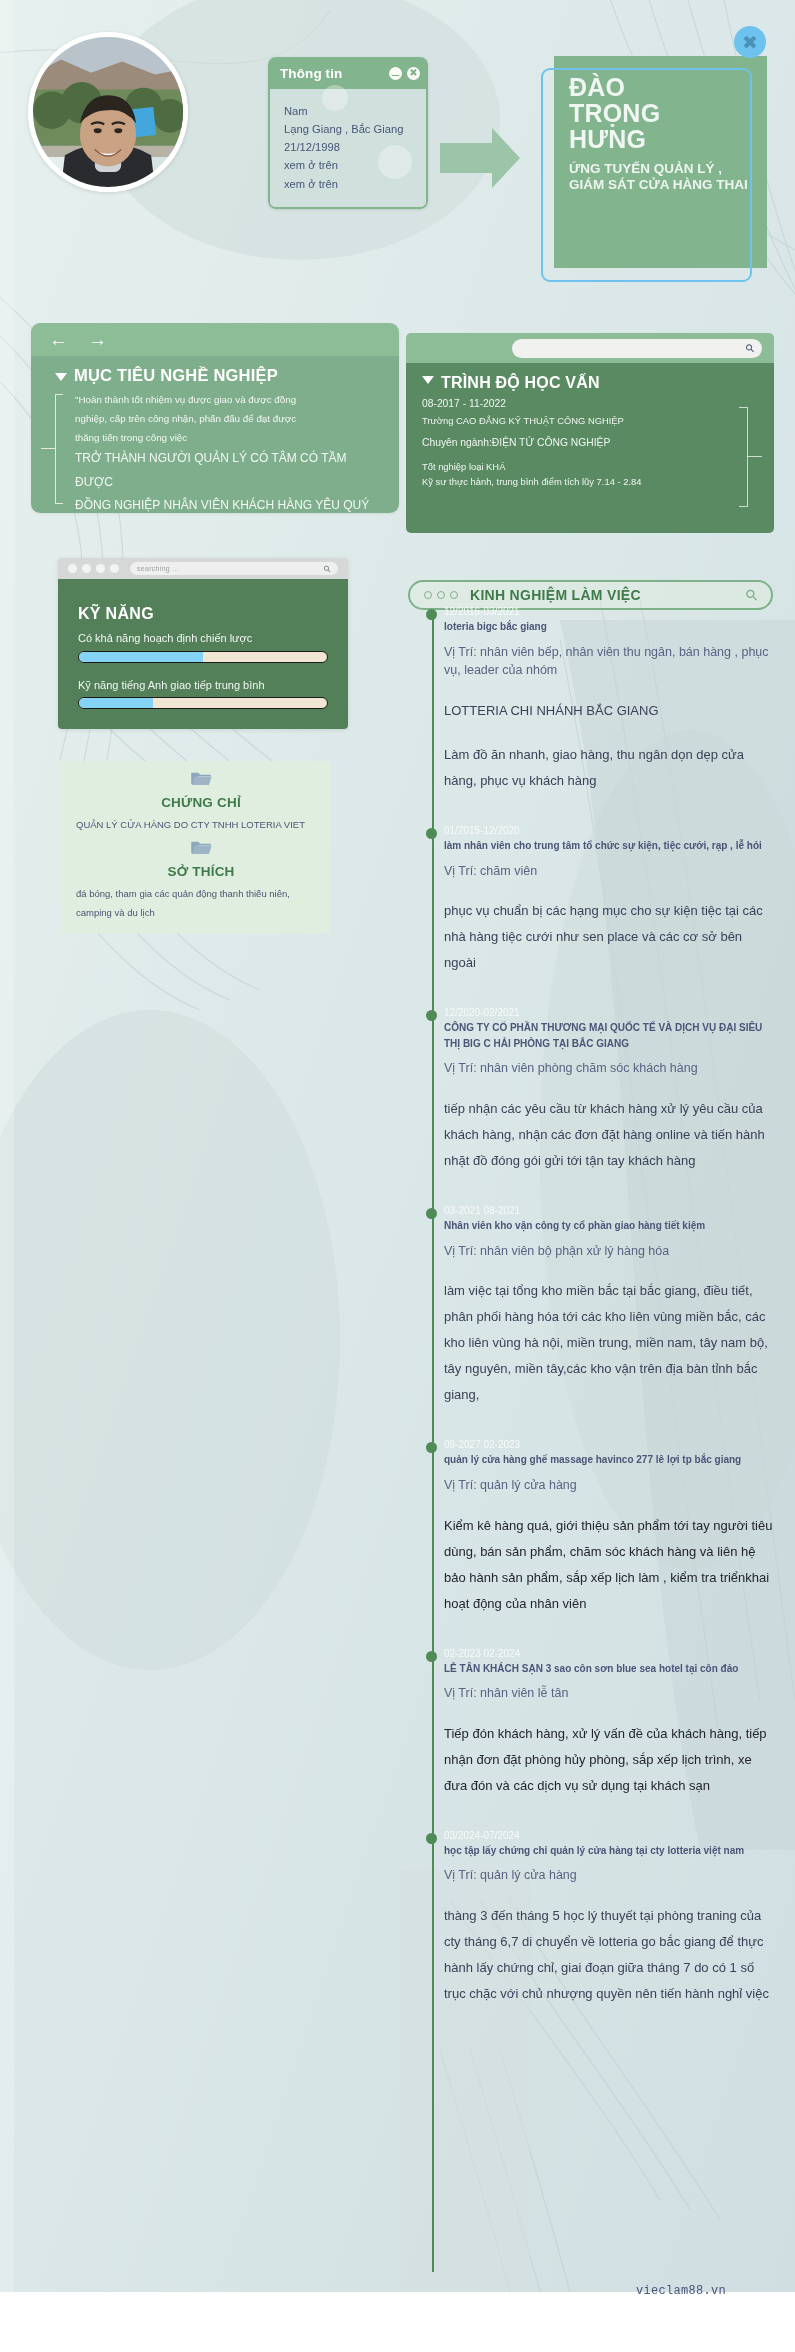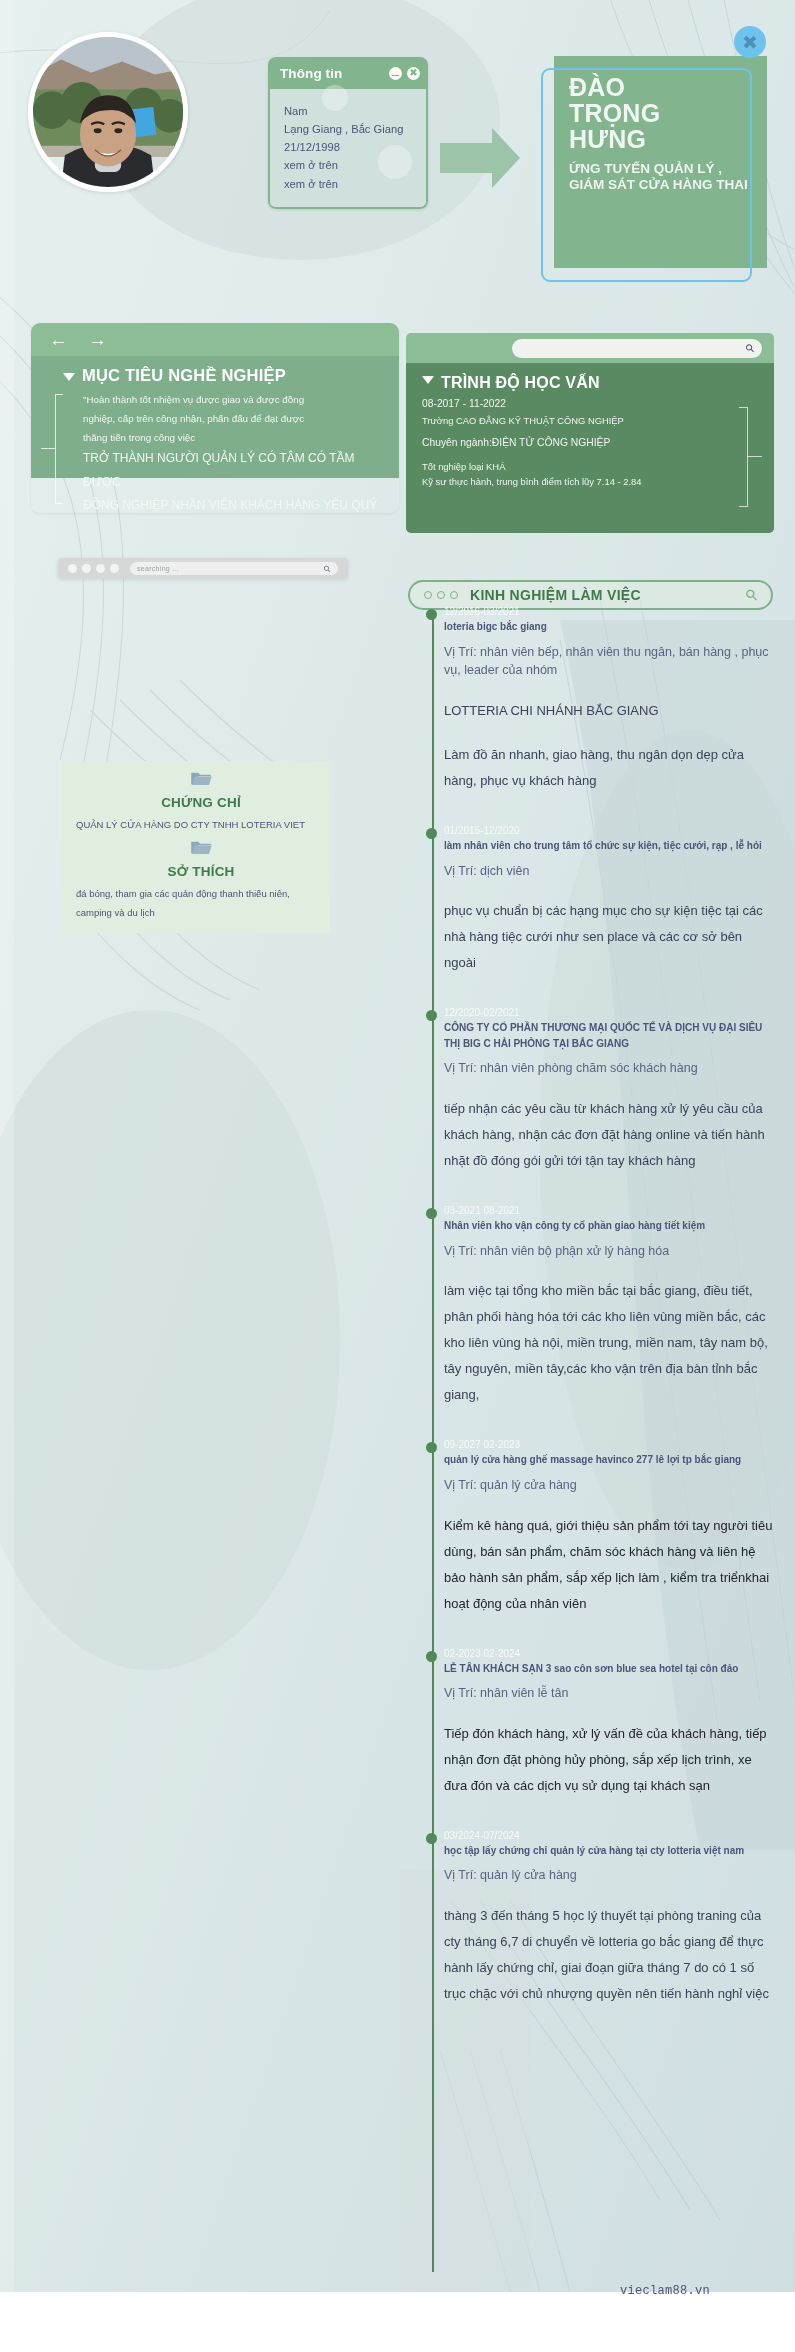--- a/index.html
+++ b/index.html
@@ -89,21 +89,21 @@
     background:#9cc4a8; z-index:1;
   }
 
   
   .obj-panel {
     position:absolute; left:31px; top:323px; width:368px; height:190px;
     border-radius:9px; overflow:hidden; box-shadow:0 1px 3px rgba(0,0,0,.07);
   }
   .obj-bar { background:#8cbd97; height:33px; display:flex; align-items:center; padding-left:18px; gap:20px; }
   .nav-arrow { color:#fff; font-size:19px; line-height:1; font-weight:300; }
-  .obj-body { background:#7fae8c; height:122px; padding:10px 14px 0 32px; position:relative; }
+  .obj-body { background:#7fae8c; height:202px; padding:10px 14px 0 24px; position:relative; }
   .obj-title {
     color:#fff; font-weight:bold; font-size:16.5px; letter-spacing:.2px;
     display:flex; align-items:center; gap:7px; margin-bottom:5px;
   }
   .tri-down {
     width:0;height:0;border-left:6px solid transparent;border-right:6px solid transparent;
     border-top:8px solid #fff; margin-top:2px;
   }
   .obj-bracket {
     position:absolute; left:24px; top:38px; width:8px; height:110px;
@@ -205,21 +205,21 @@
   }
   .exp-date { color:#f7fbf8; font-size:10px; line-height:1.5; }
   .exp-role { color:#4a5578; font-weight:bold; font-size:10px; line-height:1.55; }
   .exp-pos { color:#5a6383; font-size:12.5px; line-height:1.5; margin-top:8px; }
   .exp-desc { color:#4a5578; font-size:13px; line-height:2.0; margin-top:18px; }
   .exp-desc.dark { color:#23252f; }
   .exp-desc.mid { color:#3b4258; }
   .exp-sep { height:24px; }
 
   .footer-mark {
-    position:absolute; left:620px; top:2284px;
+    position:absolute; left:636px; top:2284px;
     color:#4a5578; font-size:12px; font-family:"Liberation Mono","DejaVu Sans Mono",monospace;
     letter-spacing:.3px;
   }
   .page-edge-l { position:absolute; left:0; top:0; width:14px; height:2352px; background:rgba(255,255,255,.22); }
 </style>
 </head>
 <body>
 
 <div id="page">
 
@@ -378,20 +378,31 @@
     <div class="skill-bar">
       <span class="dot"></span>
       <span class="dot"></span>
       <span class="dot"></span>
       <span class="dot"></span>
       <span class="skill-input">
         <span class="skill-placeholder">searching ...</span>
         <span class="mag" style="font-size:9px;color:#6c7b86;">⚲</span>
       </span>
     </div>
+    <div class="skill-body">
+      <div class="skill-h">KỸ NĂNG</div>
+      <div class="skill-label">Có khả năng hoạch định chiến lược</div>
+      <div class="bar-track">
+        <div class="bar-fill" id="skill0" style="width: 50%;"></div>
+      </div>
+      <div class="skill-label">Kỹ năng tiếng Anh giao tiếp trung bình</div>
+      <div class="bar-track" style="margin-bottom:0;">
+        <div class="bar-fill" id="skill1" style="width: 30%;"></div>
+      </div>
+    </div>
   </div>
 
   <div class="cert-box">
     <div class="folder-row">
       <span class="folder-icon">
         <svg viewBox="0 0 24 18" width="22" height="16">
             <path d="M1 3 h8 l2 2.4 h12 v1.6 h-14 l-2 9 h-6 z" fill="#8fa7bc"></path>
             <path d="M5 7.2 h19 l-3 9.6 h-19 z" fill="#9db3c6"></path>
           </svg>
       </span>
@@ -430,21 +441,21 @@
         <div class="exp-role">loteria bigc bắc giang</div>
         <div class="exp-pos">Vị Trí: nhân viên bếp, nhân viên thu ngân, bán hàng , phục vụ, leader của nhóm</div>
         <div class="exp-desc mid">LOTTERIA CHI NHÁNH BẮC GIANG</div>
         <div class="exp-desc mid">Làm đồ ăn nhanh, giao hàng, thu ngân  dọn dẹp cửa hàng, phục vụ khách hàng</div>
         <div class="exp-sep"></div>
       </div>
       <div class="exp-item">
         <div class="exp-bullet"></div>
         <div class="exp-date">01/2015-12/2020</div>
         <div class="exp-role">làm nhân viên cho trung tâm tổ chức sự kiện, tiệc cưới, rạp , lễ hỏi</div>
-        <div class="exp-pos">Vị Trí: dịch viên</div>
+        <div class="exp-pos">Vị Trí: chăm viên</div>
         <div class="exp-desc mid">phục vụ chuẩn bị các hạng mục cho sự kiện tiệc tại các nhà hàng tiệc cưới như sen place và các cơ sở bên ngoài</div>
         <div class="exp-sep"></div>
       </div>
       <div class="exp-item">
         <div class="exp-bullet"></div>
         <div class="exp-date">12/2020-02/2021</div>
         <div class="exp-role">CÔNG TY CỔ PHẦN THƯƠNG MẠI QUỐC TẾ VÀ DỊCH VỤ ĐẠI SIÊU THỊ BIG C HẢI PHÒNG TẠI BẮC GIANG</div>
         <div class="exp-pos">Vị Trí: nhân viên phòng chăm sóc khách hàng</div>
         <div class="exp-desc mid">tiếp nhận các yêu cầu từ khách hàng xử lý yêu cầu của khách hàng, nhận các đơn đặt hàng online và tiến hành nhặt đồ đóng gói gửi tới tận tay khách hàng</div>
         <div class="exp-sep"></div>

